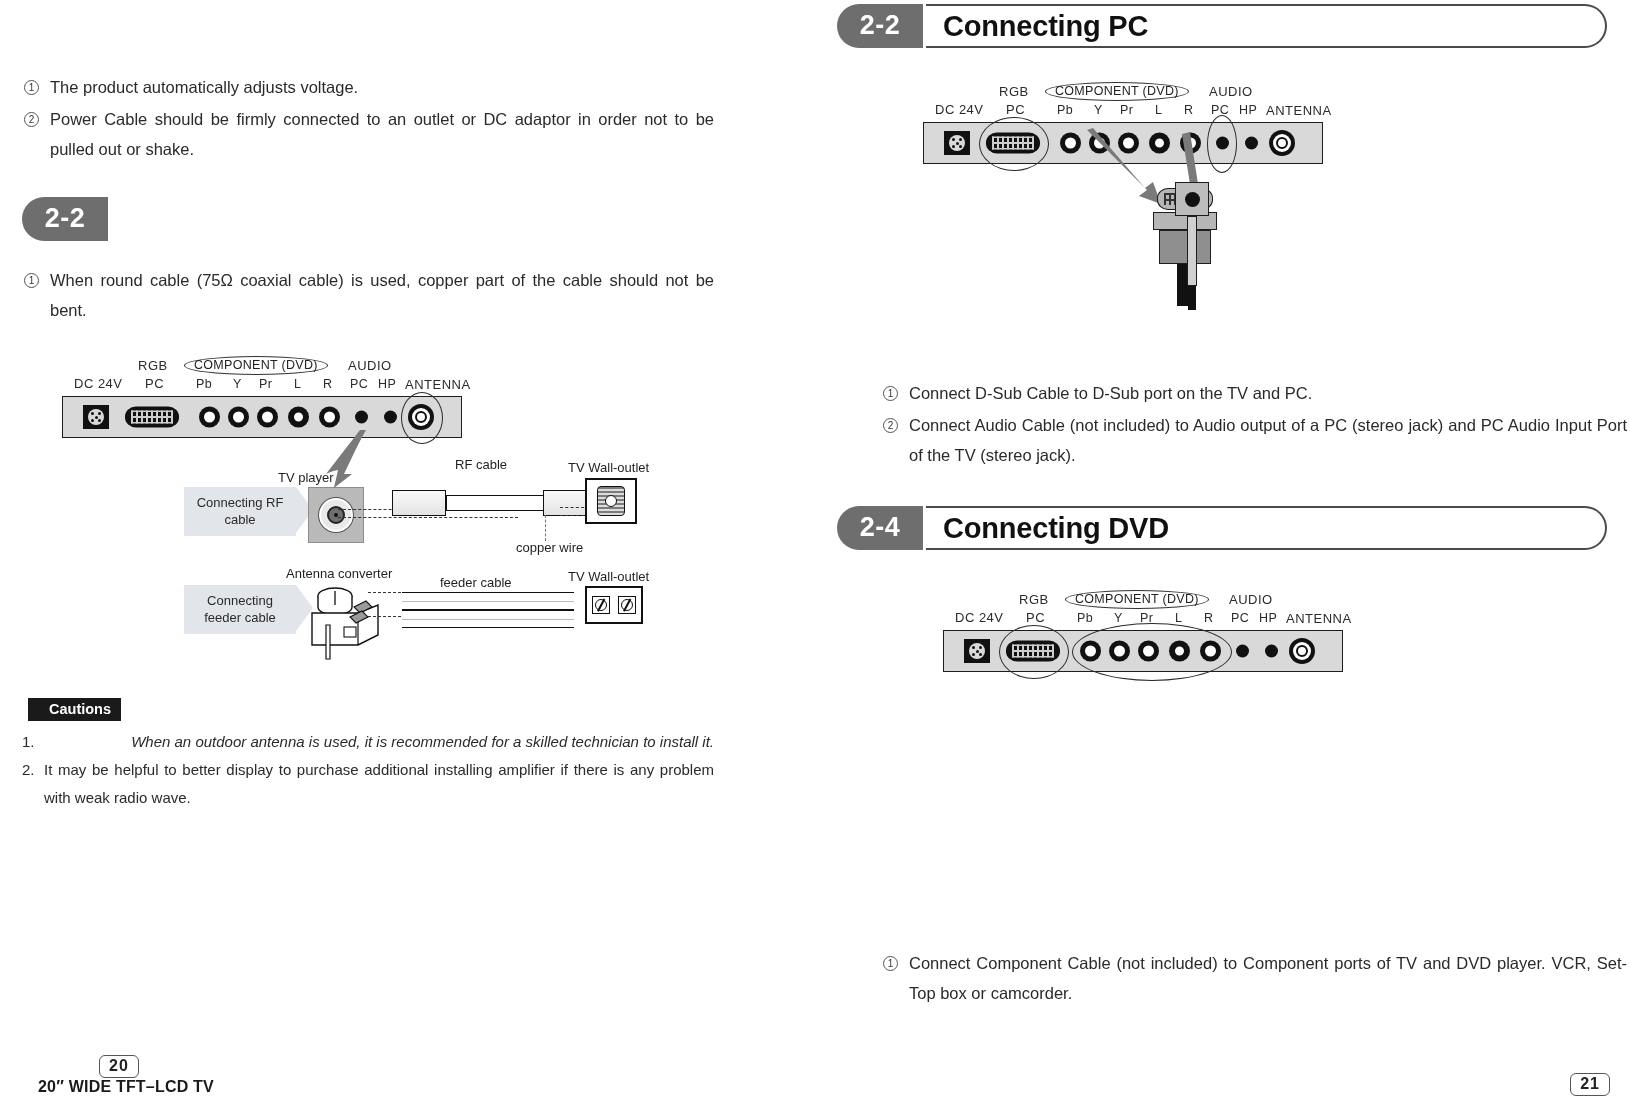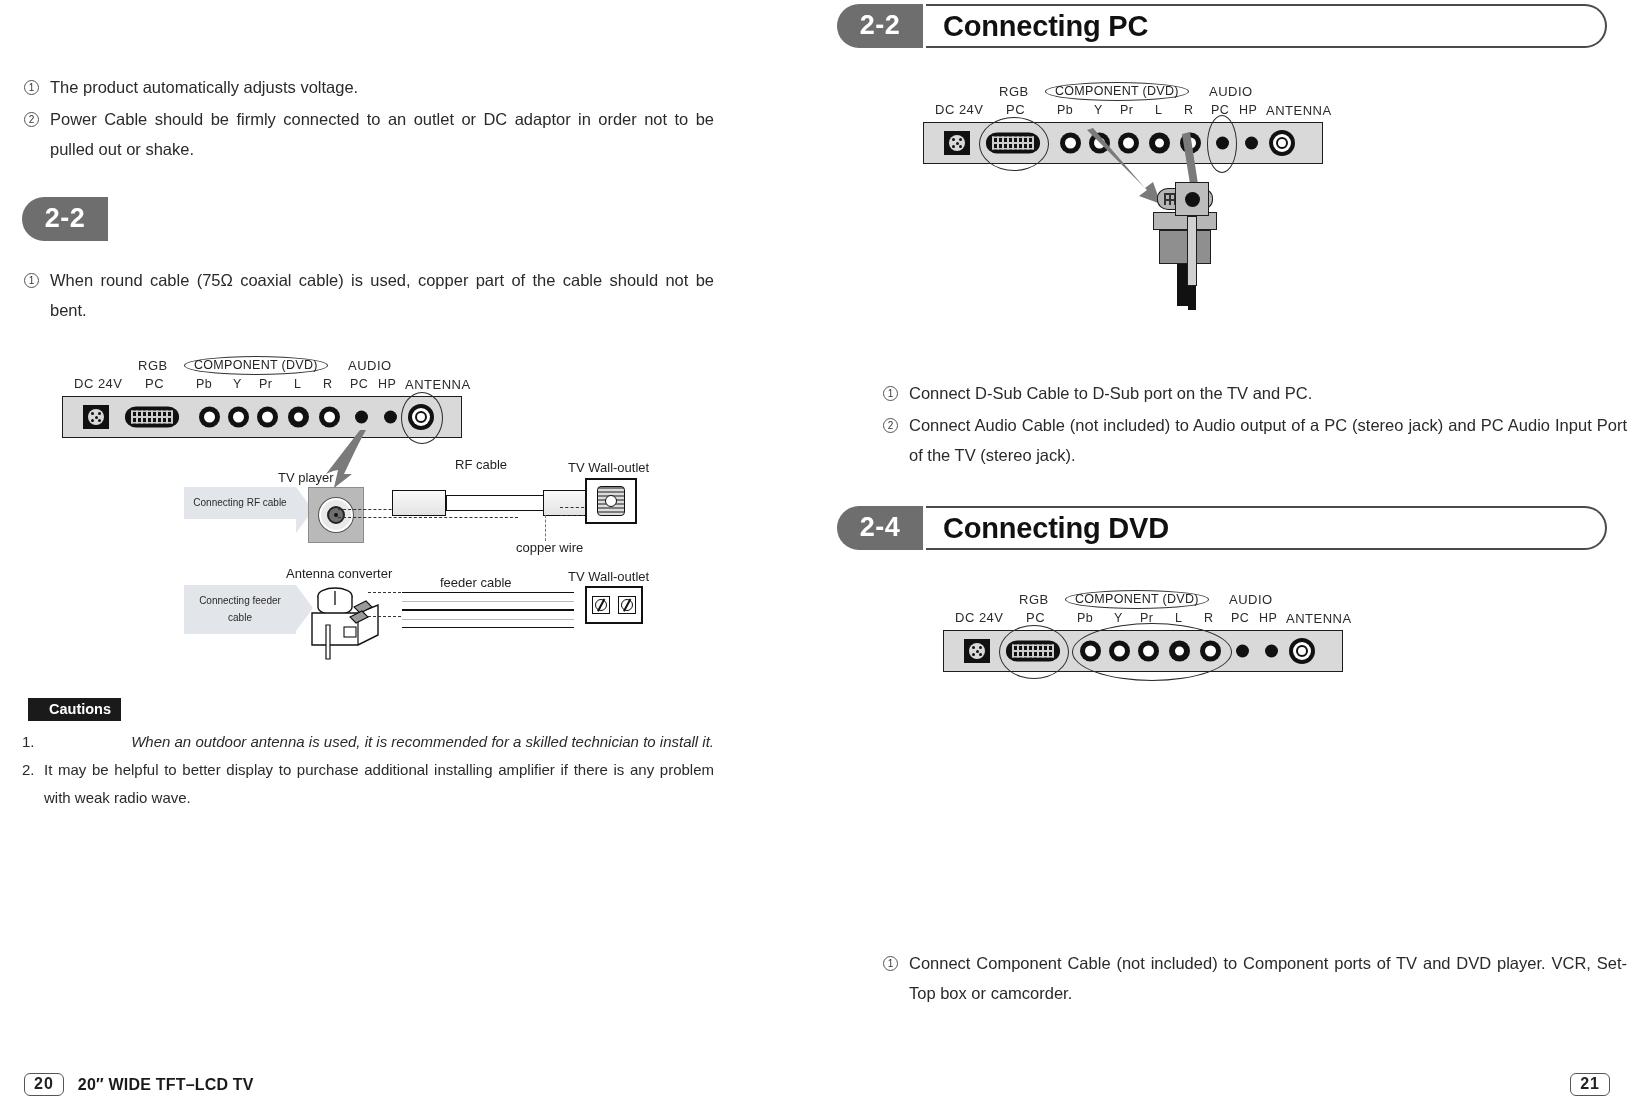--- a/index.html
+++ b/index.html
@@ -107,21 +107,21 @@
   .caut-item {
     display: flex;
     font-size: 15px;
     line-height: 28px;
     color: #2a2a2a;
   }
   .caut-n { flex: 0 0 22px; }
   .caut-t { flex: 1 1 auto; text-align: justify; }
 
   
-  .footer { position: absolute; bottom: 8px; display: flex; align-items: center; }
+  .footer { position: absolute; bottom: 8px; display: flex; align-items: center; flex-direction: column; }
   .pagebox {
     border: 1.5px solid #555;
     border-radius: 6px;
     font-size: 16px;
     font-weight: bold;
     color: #222;
     padding: 1px 9px 2px 9px;
     letter-spacing: 1px;
   }
   .footer-label {
@@ -209,21 +209,21 @@
     border: 1.6px solid #2a2a2a;
     border-radius: 50%;
     pointer-events: none;
   }
 
   
   .tag {
     position: absolute;
     background: #e2e5ea;
     color: #2a2a2a;
-    font-size: 10px;
+    font-size: 13px;
     line-height: 17px;
     text-align: center;
     padding: 7px 6px 8px 6px;
     width: 112px;
   }
   .tag::after {
     content: "";
     position: absolute;
     right: -17px; top: 0;
     border-top: 23px solid transparent;

